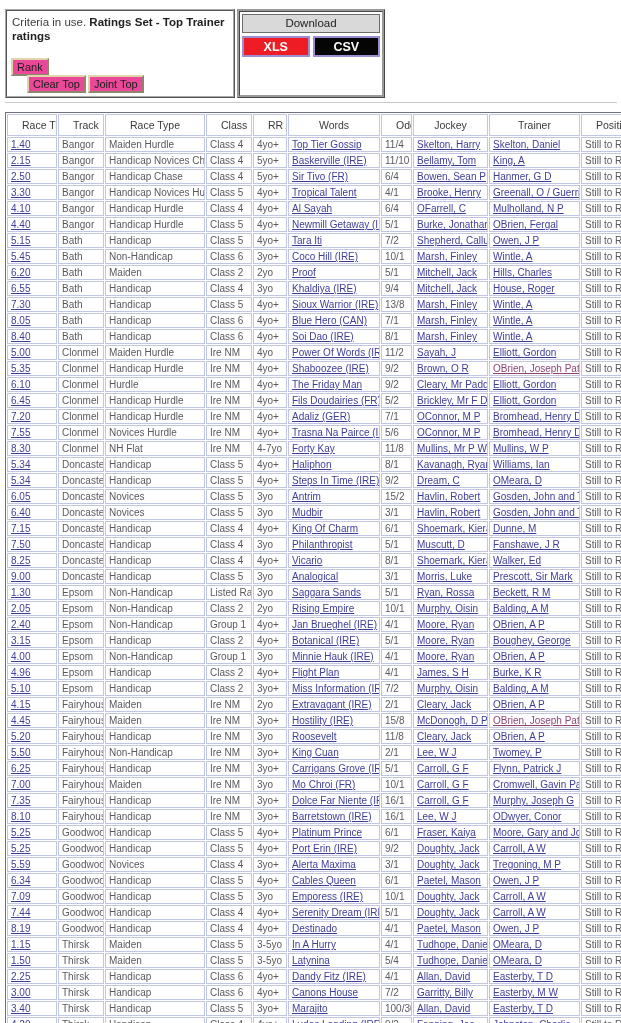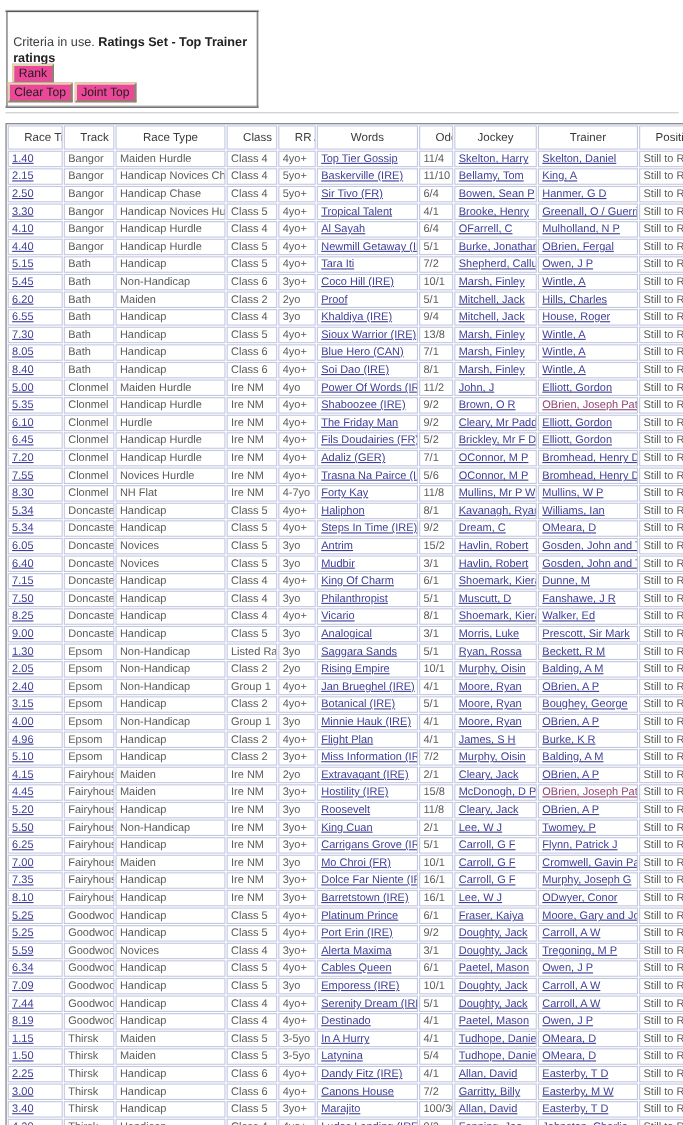--- a/index.html
+++ b/index.html
@@ -9,36 +9,36 @@
     font-family:"Liberation Sans", sans-serif;
     padding:9px 4px 0 5px;
     color:#58585c;
   }
 
   
   .header-row { display:flex; align-items:stretch; }
   .criteria-box {
     width:230px; height:89px;
     border:2px ridge #a9a9a9;
-    padding:21px 5px;
+    padding:4px 5px;
     font-size:11.5px; line-height:14px; color:#3c3c3c;
     position:relative;
   }
   .criteria-box b { color:#222; }
   .btn {
     display:inline-block;
     background:#ec4899;
     border:2px outset #e0d6ae;
     font-size:11px; color:#1c1c1c;
     padding:1px 4px;
     font-family:"Liberation Sans", sans-serif;
     cursor:pointer;
   }
   .rank-row { position:absolute; left:4px; top:47px; }
-  .toprow { position:absolute; left:0; bottom:3px; display:flex; gap:2px; }
+  .toprow { position:absolute; left:20px; bottom:3px; display:flex; gap:2px; }
 
   .download-box {
     width:148px; height:89px;
     border:3px ridge #9a9a9a;
     margin-left:2px;
     padding:2px;
   }
   .download-title {
     border:1px solid #6e6e6e;
     background:#d9d9d9;
@@ -102,20 +102,27 @@
     </div>
     <div class="rank-row">
       <button class="btn">Rank</button>
     </div>
     <div class="toprow">
       <button class="btn">Clear Top</button>
       <button class="btn">Joint Top</button>
     </div>
   </div>
 
+  <div class="download-box">
+    <div class="download-title">Download</div>
+    <div class="download-buttons">
+      <div class="dl-btn" id="xls-btn" style="background: rgb(238, 28, 36);">XLS</div>
+      <div class="dl-btn" id="csv-btn" style="background: rgb(5, 5, 5);">CSV</div>
+    </div>
+  </div>
 
 </div>
 
 <hr class="rule">
 
 <table class="races">
   <colgroup>
     <col class="c-time">
       <col class="c-track">
       <col class="c-type">
@@ -299,21 +306,21 @@
         <td>Still to Run</td>
       </tr>
       <tr>
         <td><a>5.00</a></td>
         <td>Clonmel</td>
         <td>Maiden Hurdle</td>
         <td>Ire NM</td>
         <td>4yo</td>
         <td><a>Power Of Words (IRE)</a></td>
         <td>11/2</td>
-        <td><a>John, J</a></td>
+        <td><a>Sayah, J</a></td>
         <td><a>Elliott, Gordon</a></td>
         <td>Still to Run</td>
       </tr>
       <tr>
         <td><a>5.35</a></td>
         <td>Clonmel</td>
         <td>Handicap Hurdle</td>
         <td>Ire NM</td>
         <td>4yo+</td>
         <td><a>Shaboozee (IRE)</a></td>

